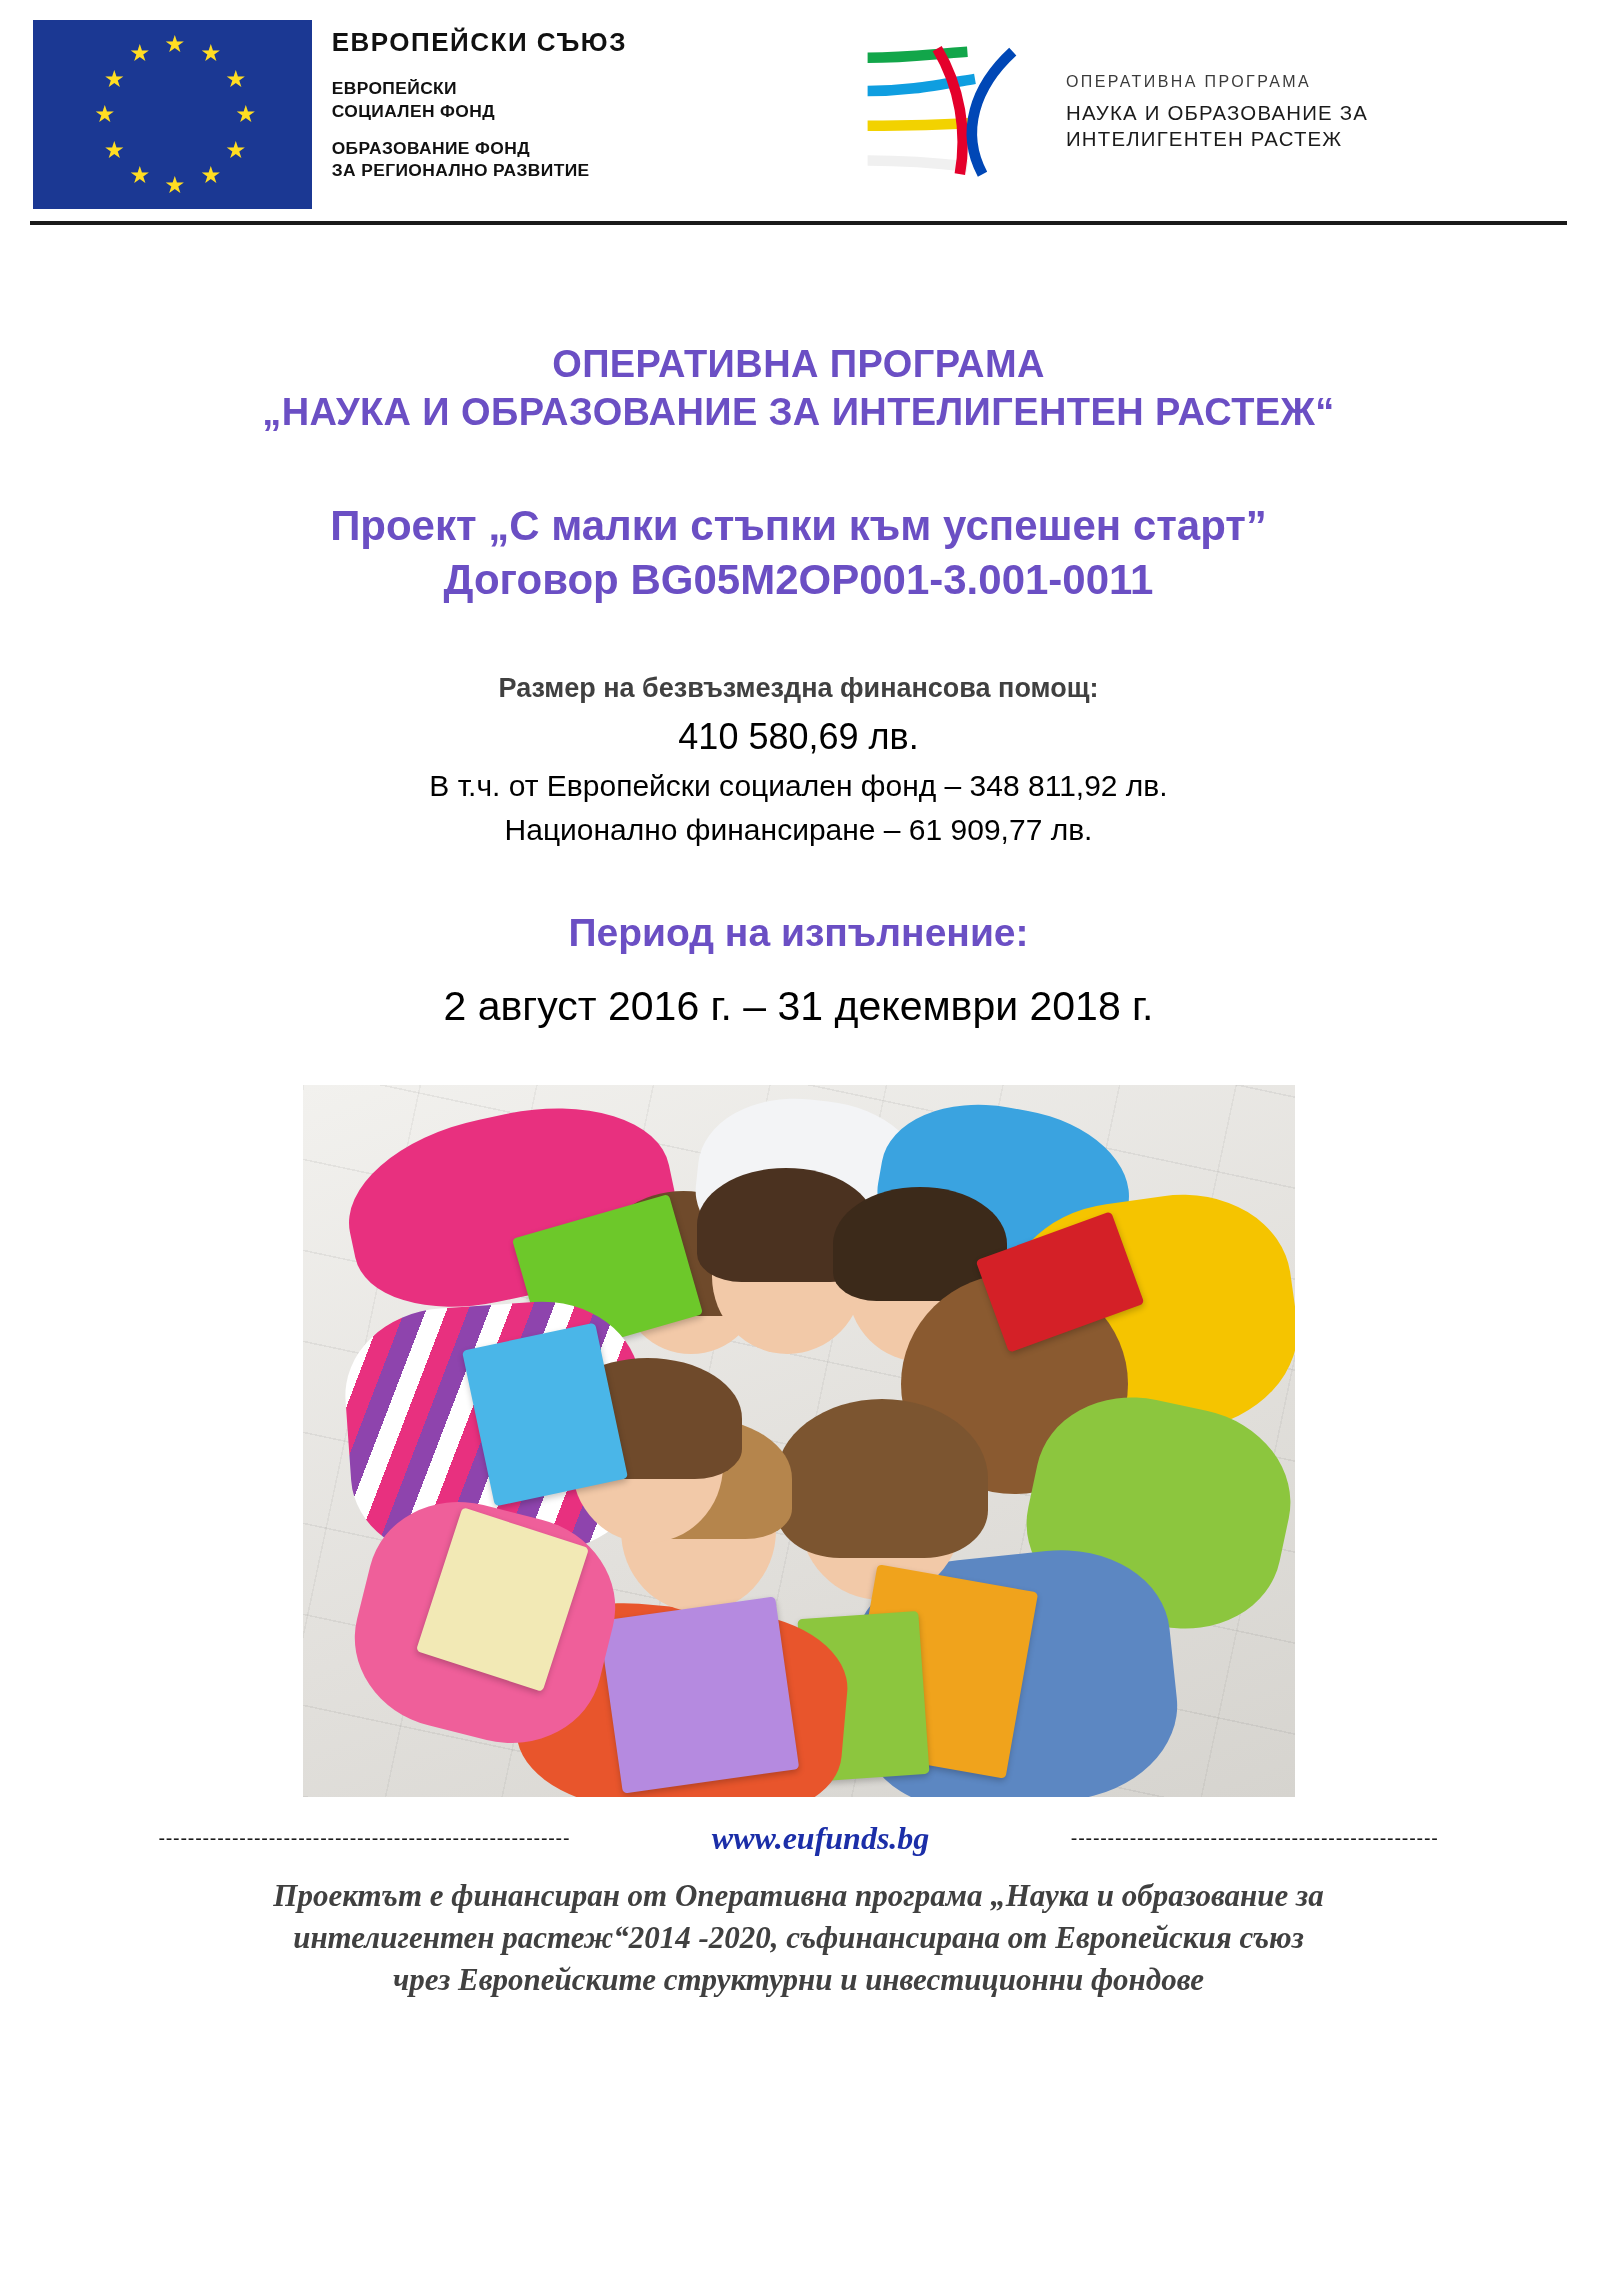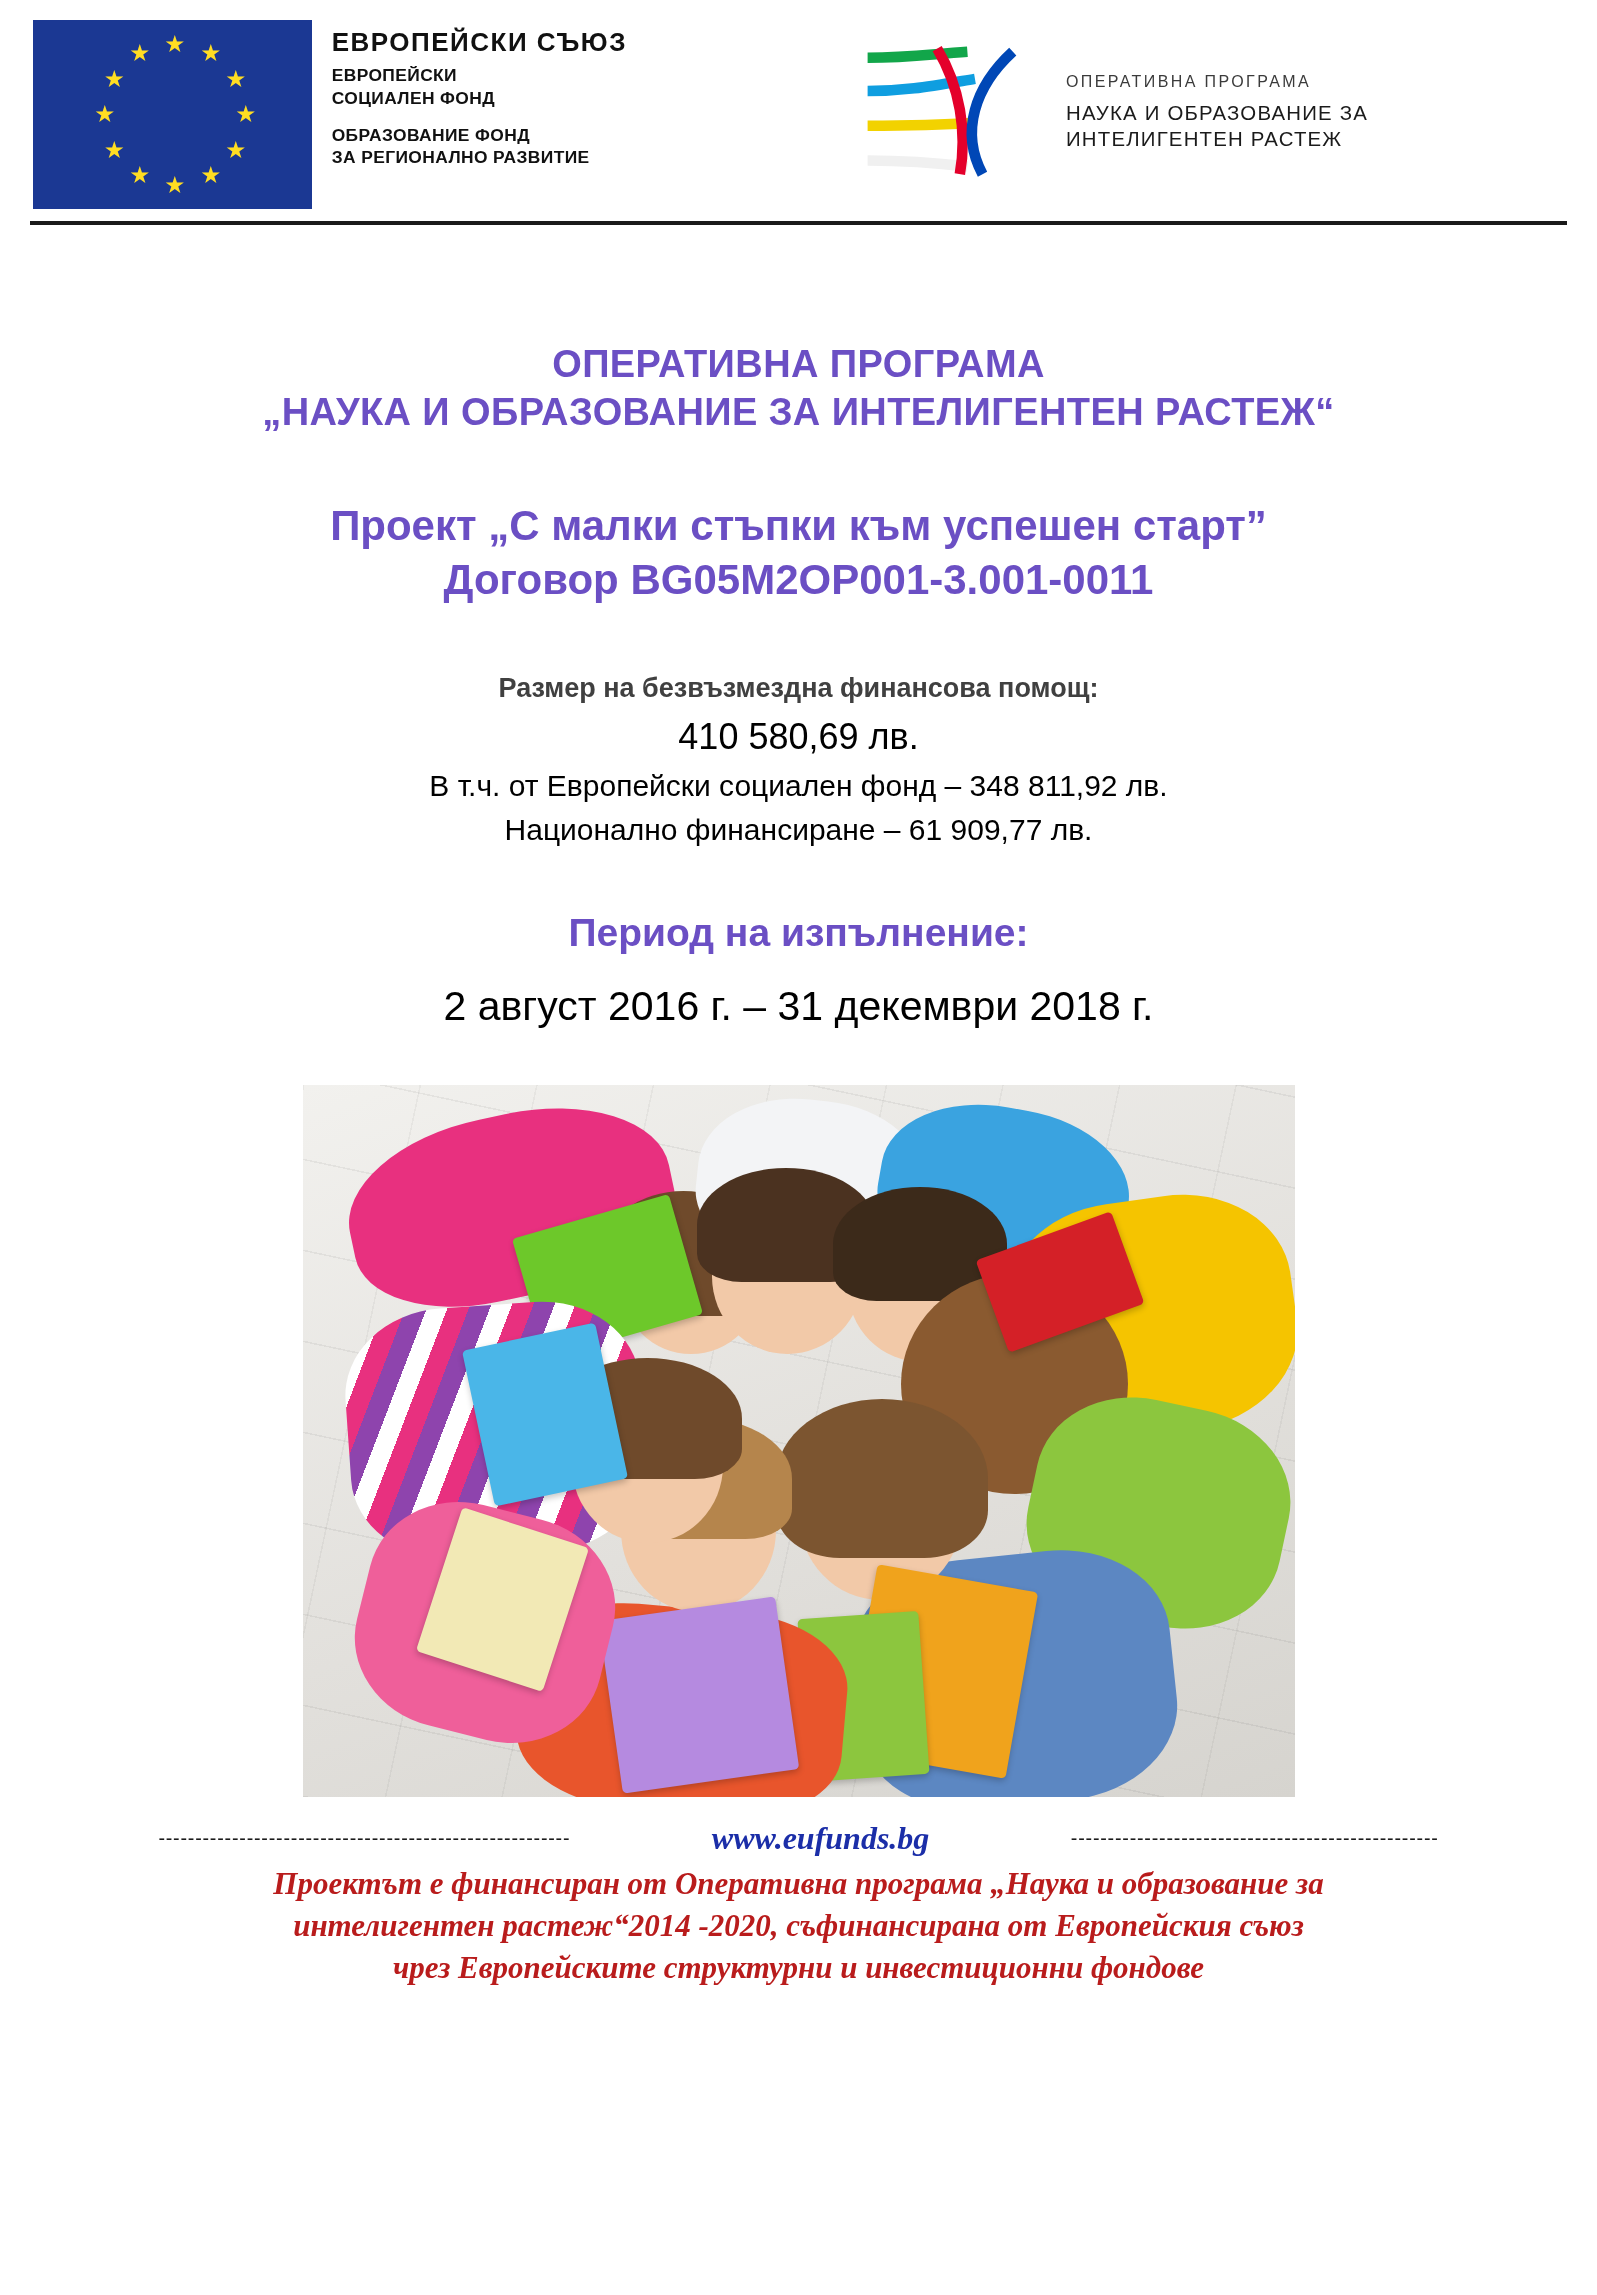--- a/index.html
+++ b/index.html
@@ -71,21 +71,21 @@
     line-height: 1;
   }
   .eu-text {
     padding-top: 7.6px;
   }
   .eu-title {
     font-size: 26px;
     font-weight: bold;
     letter-spacing: 1.5px;
     color: #111111;
-    margin-bottom: 6px;
+    margin-bottom: 19px;
   }
   .eu-sub {
     font-size: 17.4px;
     font-weight: bold;
     letter-spacing: 0.4px;
     color: #111111;
     line-height: 1.28;
     margin-bottom: 15px;
   }
 
@@ -215,22 +215,22 @@
   .site-url {
     flex: 0 0 auto;
     color: #1b2ea8;
     font-style: italic;
     font-weight: bold;
     font-size: 32px;
     font-family: "Liberation Serif", serif;
     padding: 0 4.5px;
   }
   .footer-note {
-    margin-top: 6px;
-    color: #b91c1c;
+    margin-top: 18px;
+    color: #404040;
     font-family: "Liberation Serif", serif;
     font-style: italic;
     font-weight: bold;
     font-size: 31px;
     line-height: 1.35;
   }
 </style>
 </head>
 <body>
 

